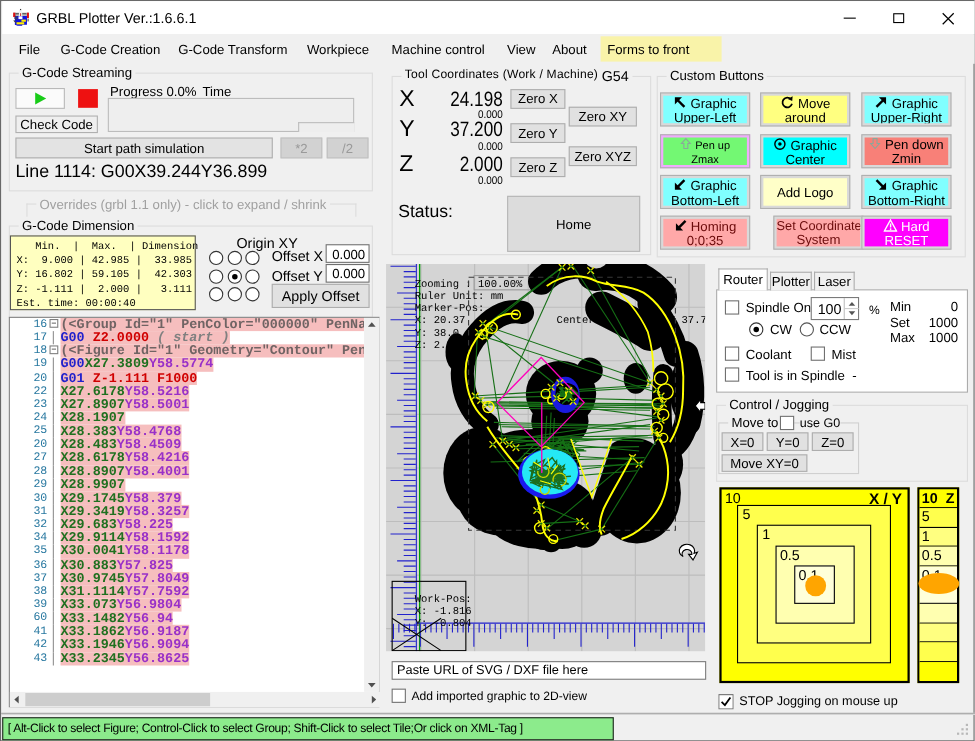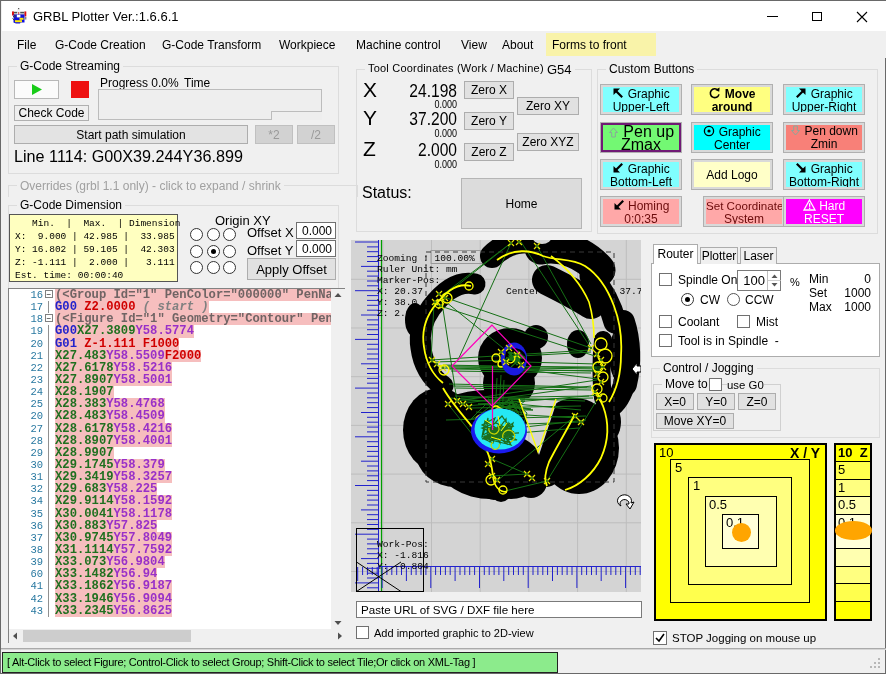--- a/index.html
+++ b/index.html
@@ -81,21 +81,21 @@
   <div class="txt" style="left:99px;top:75px;">Progress 0.0%</div>
   <div class="txt" style="left:183px;top:75px;">Time</div>
   <div class="abs" style="left:97px;top:88px;width:224px;height:31px;background:#eeeeee;border:1px solid #bcbcbc;"></div>
   <div class="abs" style="left:270px;top:110px;width:51px;height:9px;background:#eeeeee;border:1px solid #bcbcbc;border-right:none;border-bottom:none;"></div>
   <div class="btn" style="left:13px;top:104px;width:75px;height:16px;line-height:15px;background:#efefef;border-color:#b0b0b0;">Check Code</div>
   <div class="btn" style="left:13px;top:124px;width:234px;height:19px;line-height:18px;background:#e3e3e3;">Start path simulation</div>
   <div class="btn" style="left:254px;top:124px;width:38px;height:19px;line-height:18px;background:#d2d2d2;border-color:#c0c0c0;color:#9a9a9a;">*2</div>
   <div class="btn" style="left:296px;top:124px;width:38px;height:19px;line-height:18px;background:#d2d2d2;border-color:#c0c0c0;color:#9a9a9a;">/2</div>
   <div class="txt" style="left:13px;top:146px;font-size:16.2px;">Line 1114: G00X39.244Y36.899</div>
 
-  <div class="abs" style="left:7px;top:184px;width:350px;height:12px;border:1px solid #dcdcdc;border-bottom:none;">
+  <div class="abs" style="left:23px;top:184px;width:300px;height:12px;border:1px solid #dcdcdc;border-bottom:none;">
     <div style="position:absolute;top:-7px;left:8px;background:#f0f0f0;padding:0 3px;color:#a0a0a0;font-size:12px;white-space:nowrap;">Overrides (grbl 1.1 only) - click to expand / shrink</div>
   </div>
 
   <div class="gb" style="left:7px;top:204px;width:331px;height:84px;">
     <div class="gbt">G-Code Dimension</div>
   </div>
   <div class="abs" style="left:8px;top:213px;width:169px;height:68px;background:#ffffc0;border:1px solid #555;font-family:'Liberation Mono',monospace;font-size:9.5px;line-height:13px;padding:2px 0 0 5px;white-space:pre;">   Min.  |  Max.  | Dimension
 X:  9.000 | 42.985 |  33.985
 Y: 16.802 | 59.105 |  42.303
 Z: -1.111 |  2.000 |   3.111
@@ -118,21 +118,20 @@
   <div class="abs" style="left:295px;top:239px;width:40px;height:17px;background:#fff;border:1px solid #707070;font-size:12px;text-align:right;padding:1px 3px 0 0;">0.000</div>
   <div class="btn" style="left:246px;top:257px;width:89px;height:22px;line-height:21px;font-size:13px;">Apply Offset</div>
 
   <div id="codelist" class="abs" style="left:7px;top:287px;width:337px;height:355px;background:#fff;border:1px solid #828282;">
    <div class="abs" style="left:0;top:0;width:322px;height:340px;overflow:hidden;">
    <div class="crow"><span class="lnum">16</span><span class="fcol"><span class="fold">−</span></span><span class="hl hlfull"><span class="cxml">(&lt;Group Id="1" PenColor="000000" PenNam</span></span></div>
         <div class="crow"><span class="lnum">17</span><span class="fcol"><span class="fline"></span></span><span class="hl"><span class="cg">G00</span><span class="cp"> </span><span class="cz">Z2.0000</span><span class="cp"> </span><span class="cc">( start )</span></span></div>
         <div class="crow"><span class="lnum">18</span><span class="fcol"><span class="fold">−</span></span><span class="hl hlfull"><span class="cxml">(&lt;Figure Id="1" Geometry="Contour" PenC</span></span></div>
         <div class="crow"><span class="lnum">19</span><span class="fcol"><span class="fline"></span></span><span class="hl"><span class="cg">G00</span><span class="cx">X27.3809</span><span class="cy">Y58.5774</span></span></div>
         <div class="crow"><span class="lnum">20</span><span class="fcol"><span class="fline"></span></span><span class="hl"><span class="cg">G01</span><span class="cp"> </span><span class="cz">Z-1.111</span><span class="cp"> </span><span class="cz">F1000</span></span></div>
-        <div class="crow"><span class="lnum">21</span><span class="fcol"><span class="fline"></span></span><span class="hl"><span class="cx">X27.483</span><span class="cy">Y58.5509</span><span class="cz">F2000</span></span></div>
         <div class="crow"><span class="lnum">22</span><span class="fcol"><span class="fline"></span></span><span class="hl"><span class="cx">X27.6178</span><span class="cy">Y58.5216</span></span></div>
         <div class="crow"><span class="lnum">23</span><span class="fcol"><span class="fline"></span></span><span class="hl"><span class="cx">X27.8907</span><span class="cy">Y58.5001</span></span></div>
         <div class="crow"><span class="lnum">24</span><span class="fcol"><span class="fline"></span></span><span class="hl"><span class="cx">X28.1907</span></span></div>
         <div class="crow"><span class="lnum">25</span><span class="fcol"><span class="fline"></span></span><span class="hl"><span class="cx">X28.383</span><span class="cy">Y58.4768</span></span></div>
         <div class="crow"><span class="lnum">20</span><span class="fcol"><span class="fline"></span></span><span class="hl"><span class="cx">X28.483</span><span class="cy">Y58.4509</span></span></div>
         <div class="crow"><span class="lnum">27</span><span class="fcol"><span class="fline"></span></span><span class="hl"><span class="cx">X28.6178</span><span class="cy">Y58.4216</span></span></div>
         <div class="crow"><span class="lnum">28</span><span class="fcol"><span class="fline"></span></span><span class="hl"><span class="cx">X28.8907</span><span class="cy">Y58.4001</span></span></div>
         <div class="crow"><span class="lnum">29</span><span class="fcol"><span class="fline"></span></span><span class="hl"><span class="cx">X28.9907</span></span></div>
         <div class="crow"><span class="lnum">30</span><span class="fcol"><span class="fline"></span></span><span class="hl"><span class="cx">X29.1745</span><span class="cy">Y58.379</span></span></div>
         <div class="crow"><span class="lnum">31</span><span class="fcol"><span class="fline"></span></span><span class="hl"><span class="cx">X29.3419</span><span class="cy">Y58.3257</span></span></div>
@@ -402,40 +401,40 @@
         <div style="margin-top:0px;"><svg width="12" height="12" style="vertical-align:-1px;">
             <g transform="rotate(0 6 6)">
               <path d="M1.5 1.5 L8 1.5 L1.5 8 Z" fill="#000"></path>
               <path d="M3 3 L10.2 10.2" stroke="#000" stroke-width="2.2"></path>
             </g>
           </svg> Graphic</div>
         <div>Upper-Left</div>
       </div>
     </div>
   <div class="abs" style="left:690px;top:83px;width:82px;height:31px;background:#d9d9d9;border:1px solid #b0b0b0;text-align:center;font-size:12px;line-height:13px;">
-      <div style="position:absolute;left:2px;top:2px;right:2px;bottom:2px;background:#ffff80;color:#000;overflow:hidden;font-weight:bold;">
+      <div style="position:absolute;left:2px;top:2px;right:2px;bottom:2px;background:#ffff80;color:#000;overflow:hidden;">
         <div style="margin-top:0px;"><svg width="13" height="12" style="vertical-align:-1px;">
             <path d="M10 3.2 A4.4 4.4 0 1 0 11 7.4" fill="none" stroke="#000" stroke-width="1.6"></path>
             <path d="M11.6 0.4 L11.2 4.8 L7.2 3.0 Z" fill="#000"></path>
           </svg> Move</div>
         <div>around</div>
       </div>
     </div>
   <div class="abs" style="left:782px;top:83px;width:82px;height:31px;background:#d9d9d9;border:1px solid #b0b0b0;text-align:center;font-size:12px;line-height:13px;">
       <div style="position:absolute;left:2px;top:2px;right:2px;bottom:2px;background:#80ffff;color:#000;overflow:hidden;">
         <div style="margin-top:0px;"><svg width="12" height="12" style="vertical-align:-1px;">
             <g transform="rotate(90 6 6)">
               <path d="M1.5 1.5 L8 1.5 L1.5 8 Z" fill="#000"></path>
               <path d="M3 3 L10.2 10.2" stroke="#000" stroke-width="2.2"></path>
             </g>
           </svg> Graphic</div>
         <div>Upper-Right</div>
       </div>
     </div>
-  <div class="abs" style="left:599px;top:121px;width:82px;height:31px;background:#701a75;border:1px solid #b0b0b0;text-align:center;font-size:16px;line-height:13px;">
+  <div class="abs" style="left:599px;top:121px;width:82px;height:31px;background:#f0abfc;border:1px solid #b0b0b0;text-align:center;font-size:10px;line-height:13px;">
       <div style="position:absolute;left:2px;top:2px;right:2px;bottom:2px;background:#73f873;color:#000;overflow:hidden;">
         <div style="margin-top:0px;"><svg width="11" height="11" style="vertical-align:-1px;">
             <g transform="rotate(0 5.5 5.5)">
               <path d="M5.5 1 L9.5 5.5 L7.3 5.5 L7.3 10 L3.7 10 L3.7 5.5 L1.5 5.5 Z" fill="none" stroke="#8aa89a" stroke-width="1"></path>
             </g>
           </svg> Pen up</div>
         <div>Zmax</div>
       </div>
     </div>
   <div class="abs" style="left:690px;top:121px;width:82px;height:31px;background:#d9d9d9;border:1px solid #b0b0b0;text-align:center;font-size:12px;line-height:13px;">

